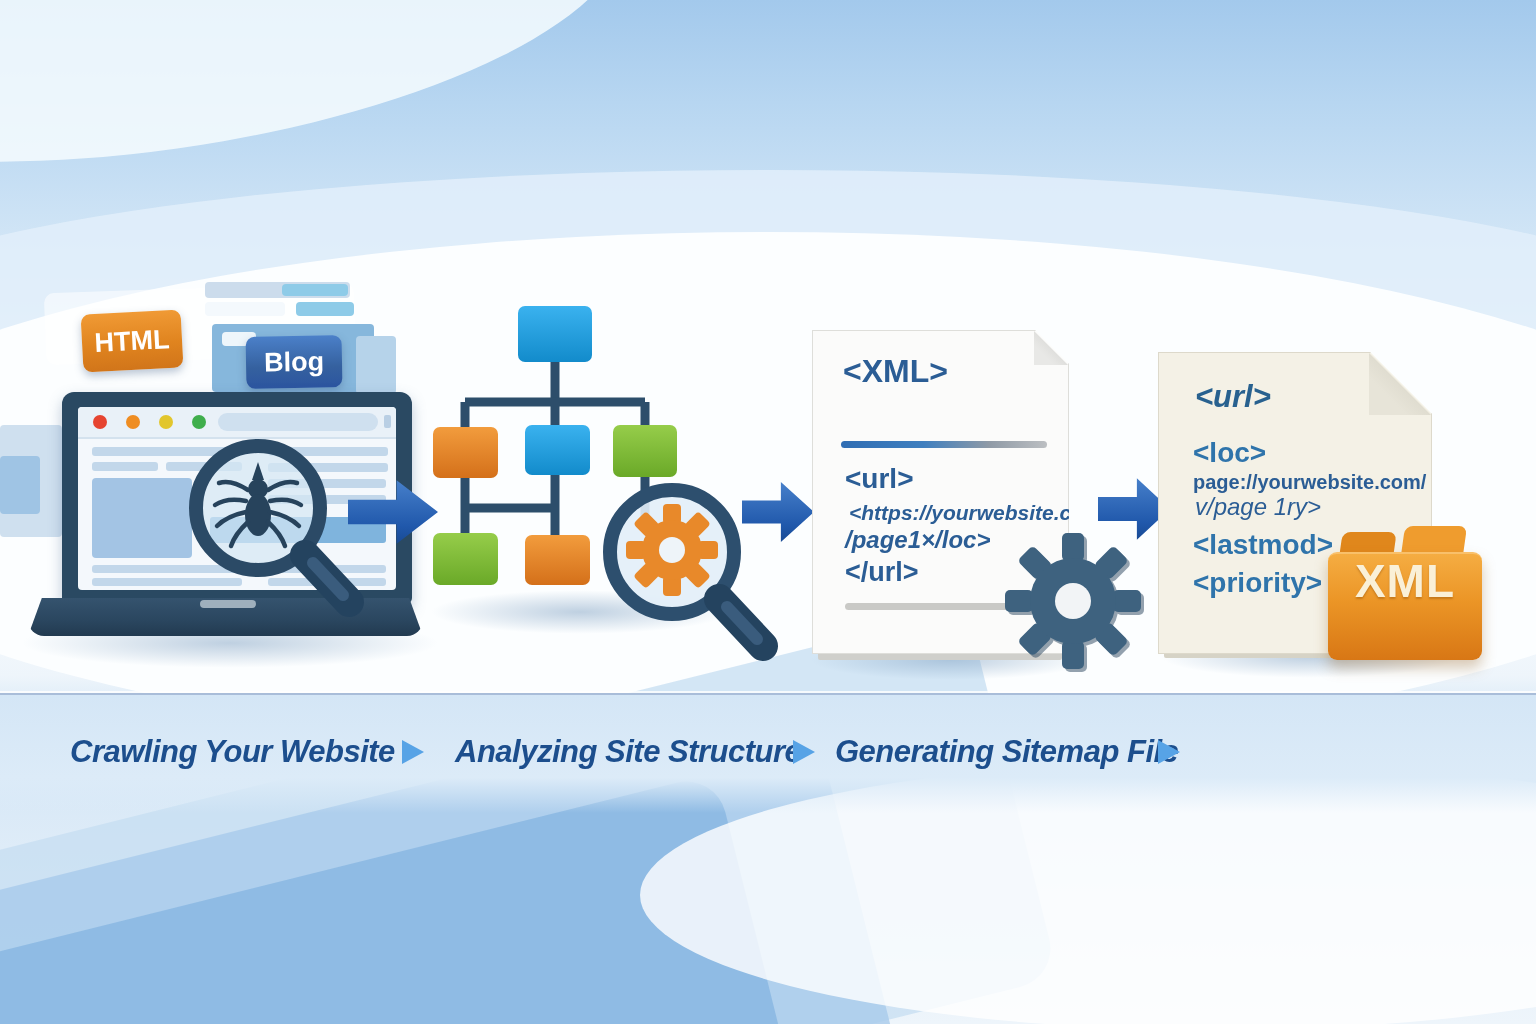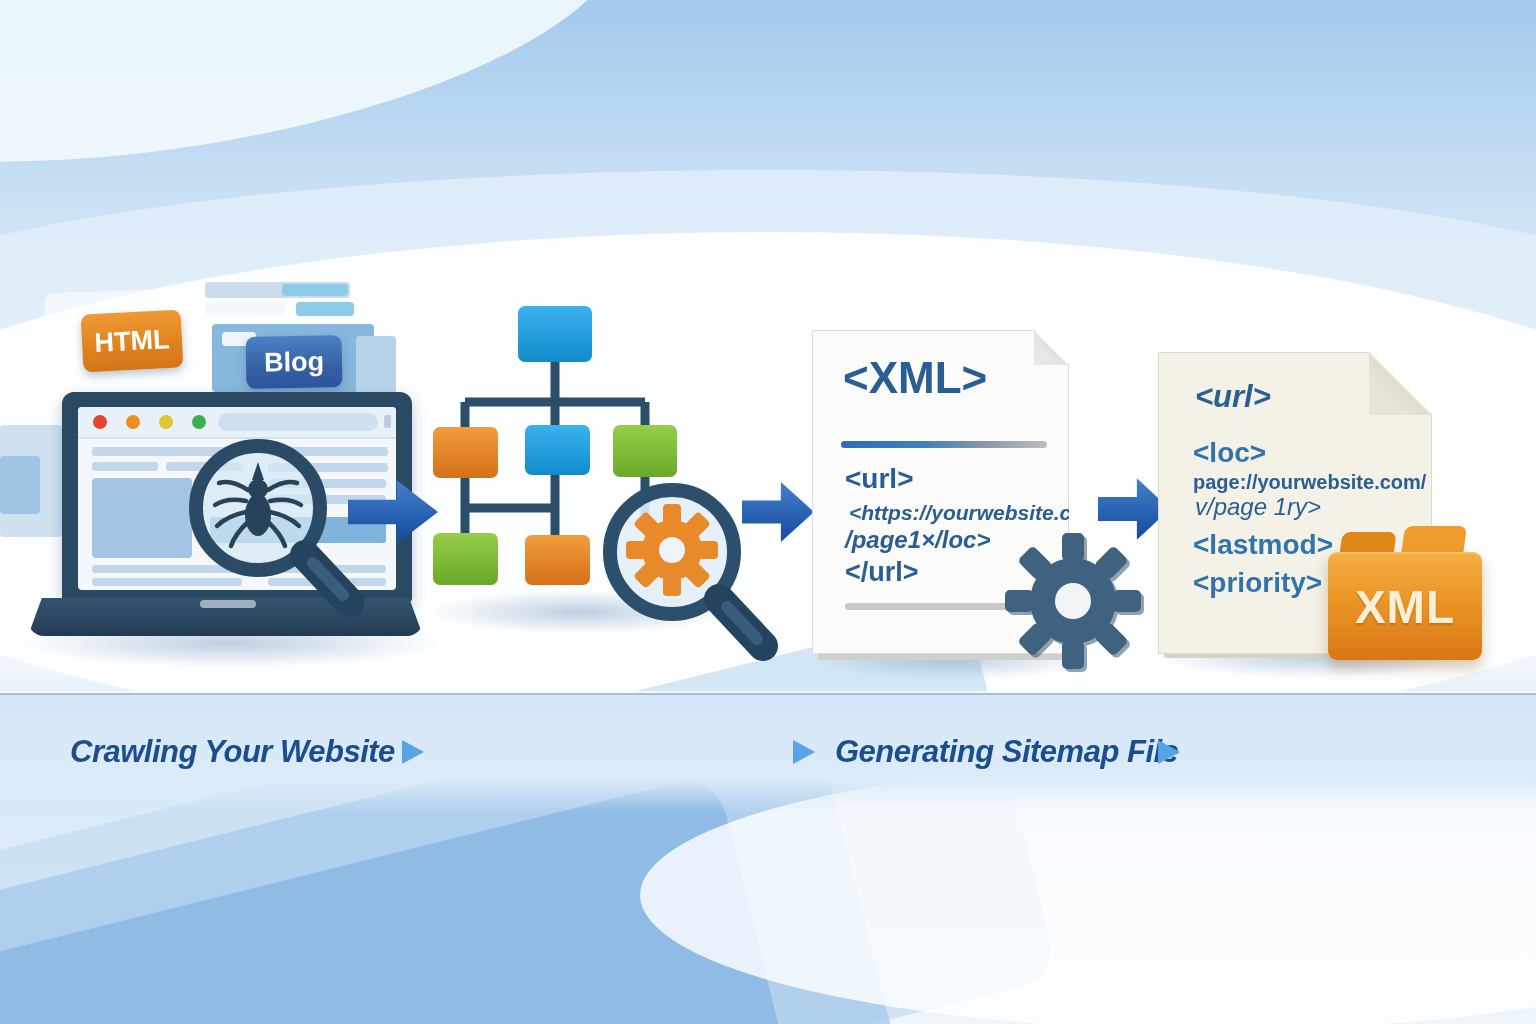--- a/index.html
+++ b/index.html
@@ -46,21 +46,21 @@
   .doc{box-shadow:0 10px 22px rgba(90,115,150,.35);}
   .doc.white{background:#fbfbfa;border:1px solid #dededa;clip-path:polygon(0 0,calc(100% - 34px) 0,100% 34px,100% 100%,0 100%);}
   .doc.cream{background:#f4f1e6;border:1px solid #ddd9cb;clip-path:polygon(0 0,calc(100% - 62px) 0,100% 62px,100% 100%,0 100%);}
   .fold{clip-path:polygon(0 0,100% 100%,0 100%);}
   .doc-edge{border-radius:2px;}
   .doc-text{color:#2b5d95;white-space:nowrap;}
   .grad-rule{background:linear-gradient(90deg,#2f6db3 0%,#3f7fbf 40%,#8f9aa6 72%,#bcbfc2 100%);border-radius:4px;}
   .gray-rule{background:#c9c9c6;border-radius:4px;}
   
   .folder-tab{border-radius:8px 8px 0 0;transform:skewX(-8deg);}
-  .folder-body{background:linear-gradient(180deg,#f5ad42 0%,#eb9526 45%,#d87715 100%);border-radius:9px;border-top:2px solid #f9c06a;display:flex;align-items:center;justify-content:center;box-shadow:0 8px 14px rgba(150,100,40,.35);}
+  .folder-body{background:linear-gradient(180deg,#f5ad42 0%,#eb9526 45%,#d87715 100%);border-radius:9px;border-top:2px solid #f9c06a;display:flex;justify-content:center;box-shadow:0 8px 14px rgba(150,100,40,.35);}
   .folder-label{color:#faf0d7;font-size:46px;font-weight:800;letter-spacing:1px;text-shadow:0 2px 2px rgba(150,85,10,.45);}
 </style>
 </head>
 <body>
 
 <div class="canvas">
 
   <div class="abs bg-top-sliver"></div>
   <div class="abs bg-band-soft"></div>
   <div class="abs bg-white-sweep"></div>
@@ -195,21 +195,21 @@
       <circle r="13" fill="#eef4f9"></circle>
     </g>
   </svg>
 
   <div class="abs block-arrow" style="left:742px;top:478px;width:72px;height:68px;"></div>
 
   <div class="abs shadow-ell" style="left:810px;top:640px;width:280px;height:40px;"></div>
   <div class="abs doc-edge" style="left:818px;top:650px;width:244px;height:10px;background:#cfcfcb;"></div>
   <div class="abs doc white" style="left:812px;top:330px;width:255px;height:322px;">
     <div class="fold" style="position:absolute;right:0;top:0;width:34px;height:34px;background:linear-gradient(225deg,#c9c9c6 0%,#e8e8e6 70%);"></div>
-    <div class="doc-text" style="position:absolute;left:30px;top:22px;font-size:44px;font-weight:800;">&lt;XML&gt;</div>
+    <div class="doc-text" style="position:absolute;left:30px;top:22px;font-size:32px;font-weight:800;">&lt;XML&gt;</div>
     <div class="grad-rule" style="position:absolute;left:28px;top:110px;width:206px;height:7px;"></div>
     <div class="doc-text" style="position:absolute;left:32px;top:132px;font-size:28px;font-weight:700;">&lt;url&gt;</div>
     <div class="doc-text" style="position:absolute;left:36px;top:170px;font-size:21px;font-weight:700;font-style:italic;">&lt;https://yourwebsite.com/</div>
     <div class="doc-text" style="position:absolute;left:32px;top:195px;font-size:24px;font-weight:800;font-style:italic;">/page1×/loc&gt;</div>
     <div class="doc-text" style="position:absolute;left:32px;top:226px;font-size:27px;font-weight:700;">&lt;/url&gt;</div>
     <div class="gray-rule" style="position:absolute;left:32px;top:272px;width:196px;height:7px;"></div>
   </div>
 
   <svg class="abs" style="left:998px;top:526px;" width="150" height="150" viewBox="0 0 150 150">
     <g transform="translate(78,78)" fill="#2c4760" opacity=".5">
@@ -255,17 +255,18 @@
     <div class="doc-text" style="position:absolute;left:34px;top:214px;font-size:28px;font-weight:700;color:#2f74ab;">&lt;priority&gt;</div>
   </div>
   <div class="abs folder-tab" style="left:1340px;top:532px;width:54px;height:38px;background:#e0871c;"></div>
   <div class="abs folder-tab" style="left:1402px;top:526px;width:62px;height:44px;background:#ef9c2e;"></div>
   <div class="abs folder-body" style="left:1328px;top:552px;width:154px;height:106px;">
     <span class="folder-label">XML</span>
   </div>
 
   <div class="abs step-label" style="left:70px;top:734px;">Crawling Your Website</div>
   <div class="abs step-sep" style="left:402px;top:740px;"></div>
+  <div class="abs step-label" style="left:455px;top:734px;">Analyzing Site Structure</div>
   <div class="abs step-sep" style="left:793px;top:740px;"></div>
   <div class="abs step-label" style="left:835px;top:734px;">Generating Sitemap File</div>
   <div class="abs step-sep" style="left:1158px;top:740px;"></div>
 
 </div>
 
 </body></html>

